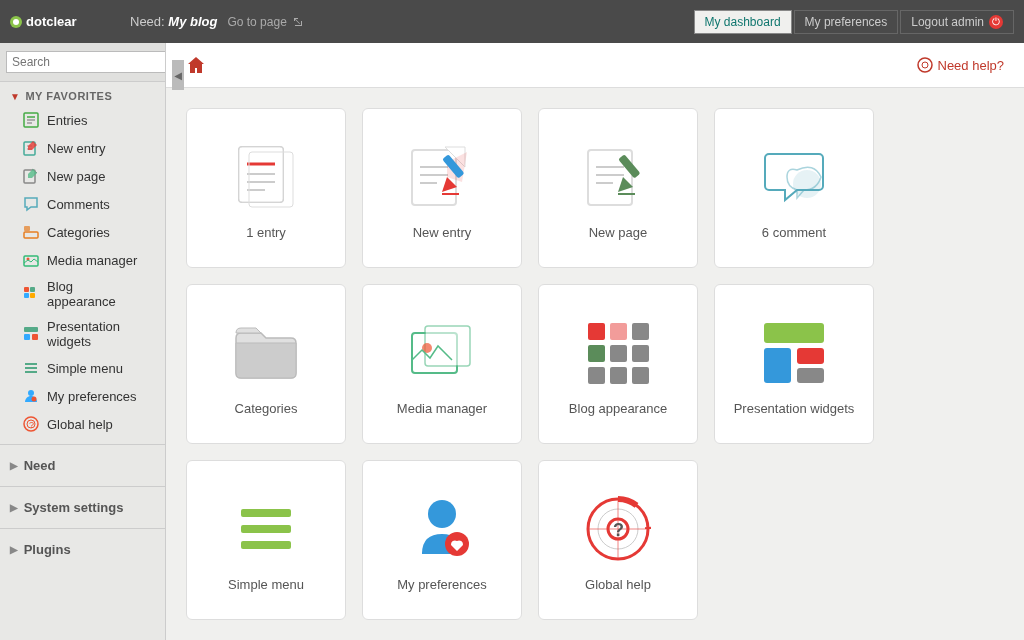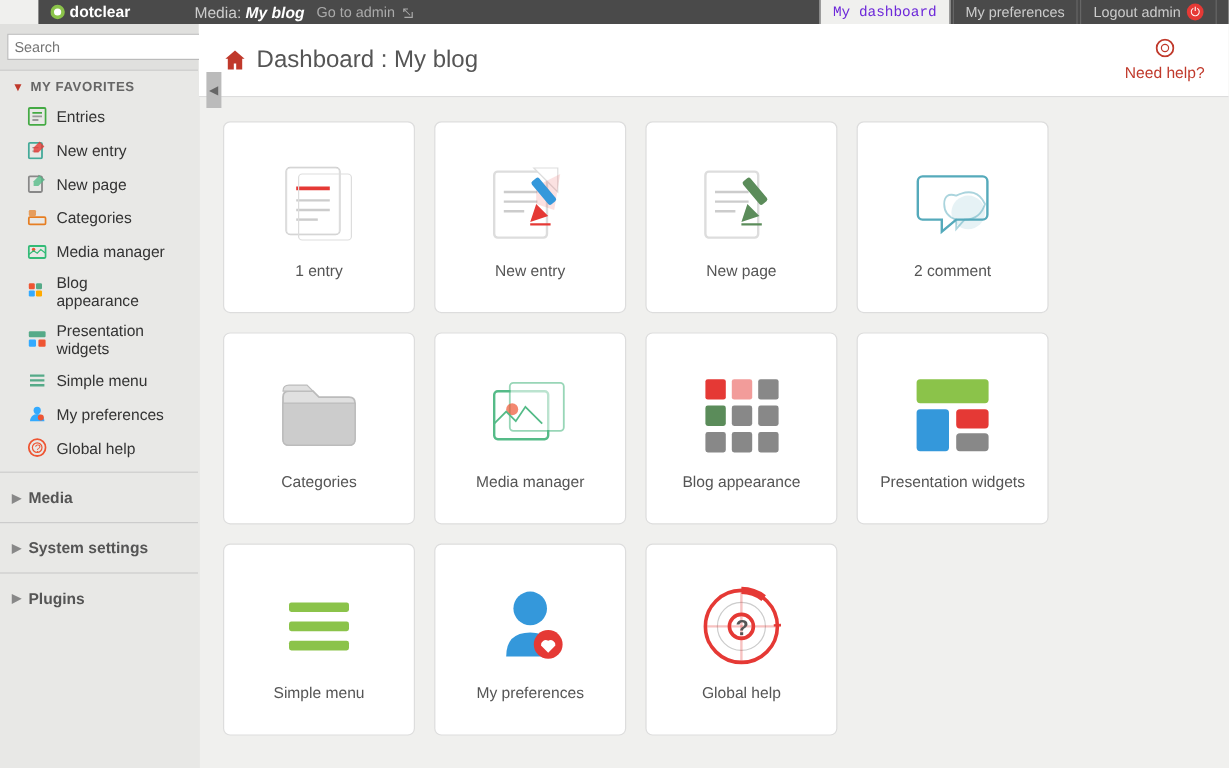--- a/index.html
+++ b/index.html
@@ -3,24 +3,23 @@
   <meta charset="utf-8">
   <style>
     * { margin: 0; padding: 0; box-sizing: border-box; }
     body { font-family: Arial, sans-serif; font-size: 13px; background: #f0f0ee; color: #333; width: 1024px; height: 640px; overflow: hidden; display: flex; flex-direction: column; }
 
     
     #top-nav {
       background: #4a4a4a;
       display: flex;
       align-items: center;
-      height: 20px;
+      height: 43px;
       padding: 0 10px;
       flex-shrink: 0;
-      margin-left: 32px;
     }
     #logo-area {
       display: flex;
       align-items: center;
       margin-right: 20px;
     }
     #blog-info {
       color: #ccc;
       font-size: 13px;
       margin-right: 10px;
@@ -36,23 +35,22 @@
       background: none;
       border: 1px solid #666;
       color: #ccc;
       padding: 4px 10px;
       cursor: pointer;
       font-size: 12px;
       margin-left: 2px;
     }
     .top-btn.active {
       background: #f0f0ee;
-      color: #6d28d9;
+      color: #0f766e;
       border-color: #888;
-      font-family: Liberation Mono, monospace;
     }
     #logout-btn {
       background: none;
       border: 1px solid #666;
       color: #ccc;
       padding: 4px 10px;
       cursor: pointer;
       font-size: 12px;
       margin-left: 2px;
       display: flex;
@@ -197,21 +195,20 @@
       color: #555;
       font-weight: normal;
     }
     #need-help-link {
       color: #c0392b;
       font-size: 13px;
       text-decoration: none;
       display: flex;
       align-items: center;
       gap: 5px;
-      flex-direction: column;
     }
 
     
     #dashboard-grid {
       padding: 20px;
     }
     .grid-row {
       display: flex;
       gap: 16px;
       margin-bottom: 16px;
@@ -254,25 +251,25 @@
 <div id="top-nav">
   <div id="logo-area">
 
     <svg width="100" height="22" viewBox="0 0 100 22">
       <circle cx="6" cy="11" r="6" fill="#8bc34a"></circle>
       <circle cx="6" cy="11" r="3" fill="white"></circle>
       <text x="16" y="15" font-family="Arial" font-size="13" font-weight="bold" fill="white">dotclear</text>
     </svg>
   </div>
   <span id="blog-info">
-    <span>Media:</span>
+    <span>Need:</span>
     <strong>My blog</strong>
   </span>
   <a id="go-to-site" href="#">
-    <span>Go to admin</span>
+    <span>Go to page</span>
     <svg width="12" height="12" viewBox="0 0 12 12" style="display:inline;vertical-align:middle;margin-left:2px">
         <path d="M2 2h4v1H3.5L8 7.5 7.5 8 3 3.5V5H2V2zm1 7h6V5h1v5H3V9z" fill="#aaa"></path>
       </svg>
   </a>
   <button class="top-btn active">My dashboard</button>
   <button class="top-btn">My preferences</button>
   <button id="logout-btn">
     <span>Logout admin</span>
     <span id="power-icon">⏻</span>
   </button>
@@ -320,20 +317,28 @@
       <span class="icon">
         <svg width="16" height="16" viewBox="0 0 16 16">
             <rect x="1" y="2" width="11" height="13" rx="1" fill="none" stroke="#888" stroke-width="1.5"></rect>
             <path d="M9 1l5 4" stroke="#888" stroke-width="1" fill="none"></path>
             <path d="M10 1l4 4-5 5H5v-4l5-5z" fill="#5b8" opacity="0.8"></path>
           </svg>
       </span>
       <span>New page</span>
     </a>
 
+    <a class="sidebar-item" href="#">
+      <span class="icon">
+        <svg width="16" height="16" viewBox="0 0 16 16">
+            <path d="M2 2h12v9H8l-4 3v-3H2V2z" fill="none" stroke="#5ab" stroke-width="1.5"></path>
+          </svg>
+      </span>
+      <span>Comments</span>
+    </a>
 
     <a class="sidebar-item" href="#">
       <span class="icon">
         <svg width="16" height="16" viewBox="0 0 16 16">
             <rect x="1" y="8" width="14" height="6" rx="1" fill="none" stroke="#e67e22" stroke-width="1.5"></rect>
             <rect x="1" y="2" width="6" height="5" rx="1" fill="#e67e22" opacity="0.7"></rect>
           </svg>
       </span>
       <span>Categories</span>
     </a>
@@ -402,21 +407,21 @@
             <text x="6" y="12" font-size="9" fill="#e53">?</text>
           </svg>
       </span>
       <span>Global help</span>
     </a>
 
     <hr class="sidebar-divider">
 
     <div class="sidebar-collapsible">
       <span class="caret">▶</span>
-      <span>Media</span>
+      <span>Need</span>
     </div>
 
     <hr class="sidebar-divider">
 
     <div class="sidebar-collapsible">
       <span class="caret">▶</span>
       <span>System settings</span>
     </div>
 
     <hr class="sidebar-divider">
@@ -428,21 +433,20 @@
   </div>
 
   <button id="sidebar-toggle">◀</button>
 
   <div id="content">
     <div id="content-header">
       <div id="page-title-area">
         <svg width="20" height="20" viewBox="0 0 20 20">
           <path d="M10 2L2 9h2v9h5v-5h2v5h5V9h2L10 2z" fill="#c0392b"></path>
         </svg>
-        <h1 id="page-title">Dashboard : My blog</h1>
       </div>
       <a id="need-help-link" href="#">
         <svg width="16" height="16" viewBox="0 0 16 16">
           <circle cx="8" cy="8" r="7" fill="none" stroke="#c0392b" stroke-width="1.5"></circle>
           <circle cx="8" cy="8" r="3" fill="none" stroke="#c0392b" stroke-width="1"></circle>
         </svg>
         <span>Need help?</span>
       </a>
     </div>
 
@@ -502,21 +506,21 @@
 
         <div class="dashboard-card">
           <div class="card-icon">
             <svg width="70" height="70" viewBox="0 0 70 70">
               <path d="M10 12 h50 a4 4 0 0 1 4 4 v28 a4 4 0 0 1 -4 4 h-22 l-12 10 v-10 h-16 a4 4 0 0 1 -4 -4 v-28 a4 4 0 0 1 4 -4 z" fill="none" stroke="#5ab" stroke-width="2"></path>
 
               <circle cx="48" cy="42" r="14" fill="#5ab" opacity="0.15"></circle>
               <path d="M38 28 Q55 20 62 35 Q58 48 45 48 L38 56 L38 48 Q28 45 28 35 Q28 25 38 28z" fill="none" stroke="#5ab" stroke-width="1.5" opacity="0.5"></path>
             </svg>
           </div>
-          <span class="card-label">2 comment</span>
+          <span class="card-label">6 comment</span>
         </div>
       </div>
 
       <div class="grid-row">
 
         <div class="dashboard-card">
           <div class="card-icon">
             <svg width="70" height="70" viewBox="0 0 70 70">
 
               <path d="M5 20 Q5 15 10 15 h20 l5 5 h25 Q65 20 65 25 v30 Q65 60 60 60 H10 Q5 60 5 55 Z" fill="#e0e0e0" stroke="#bbb" stroke-width="1.5"></path>

